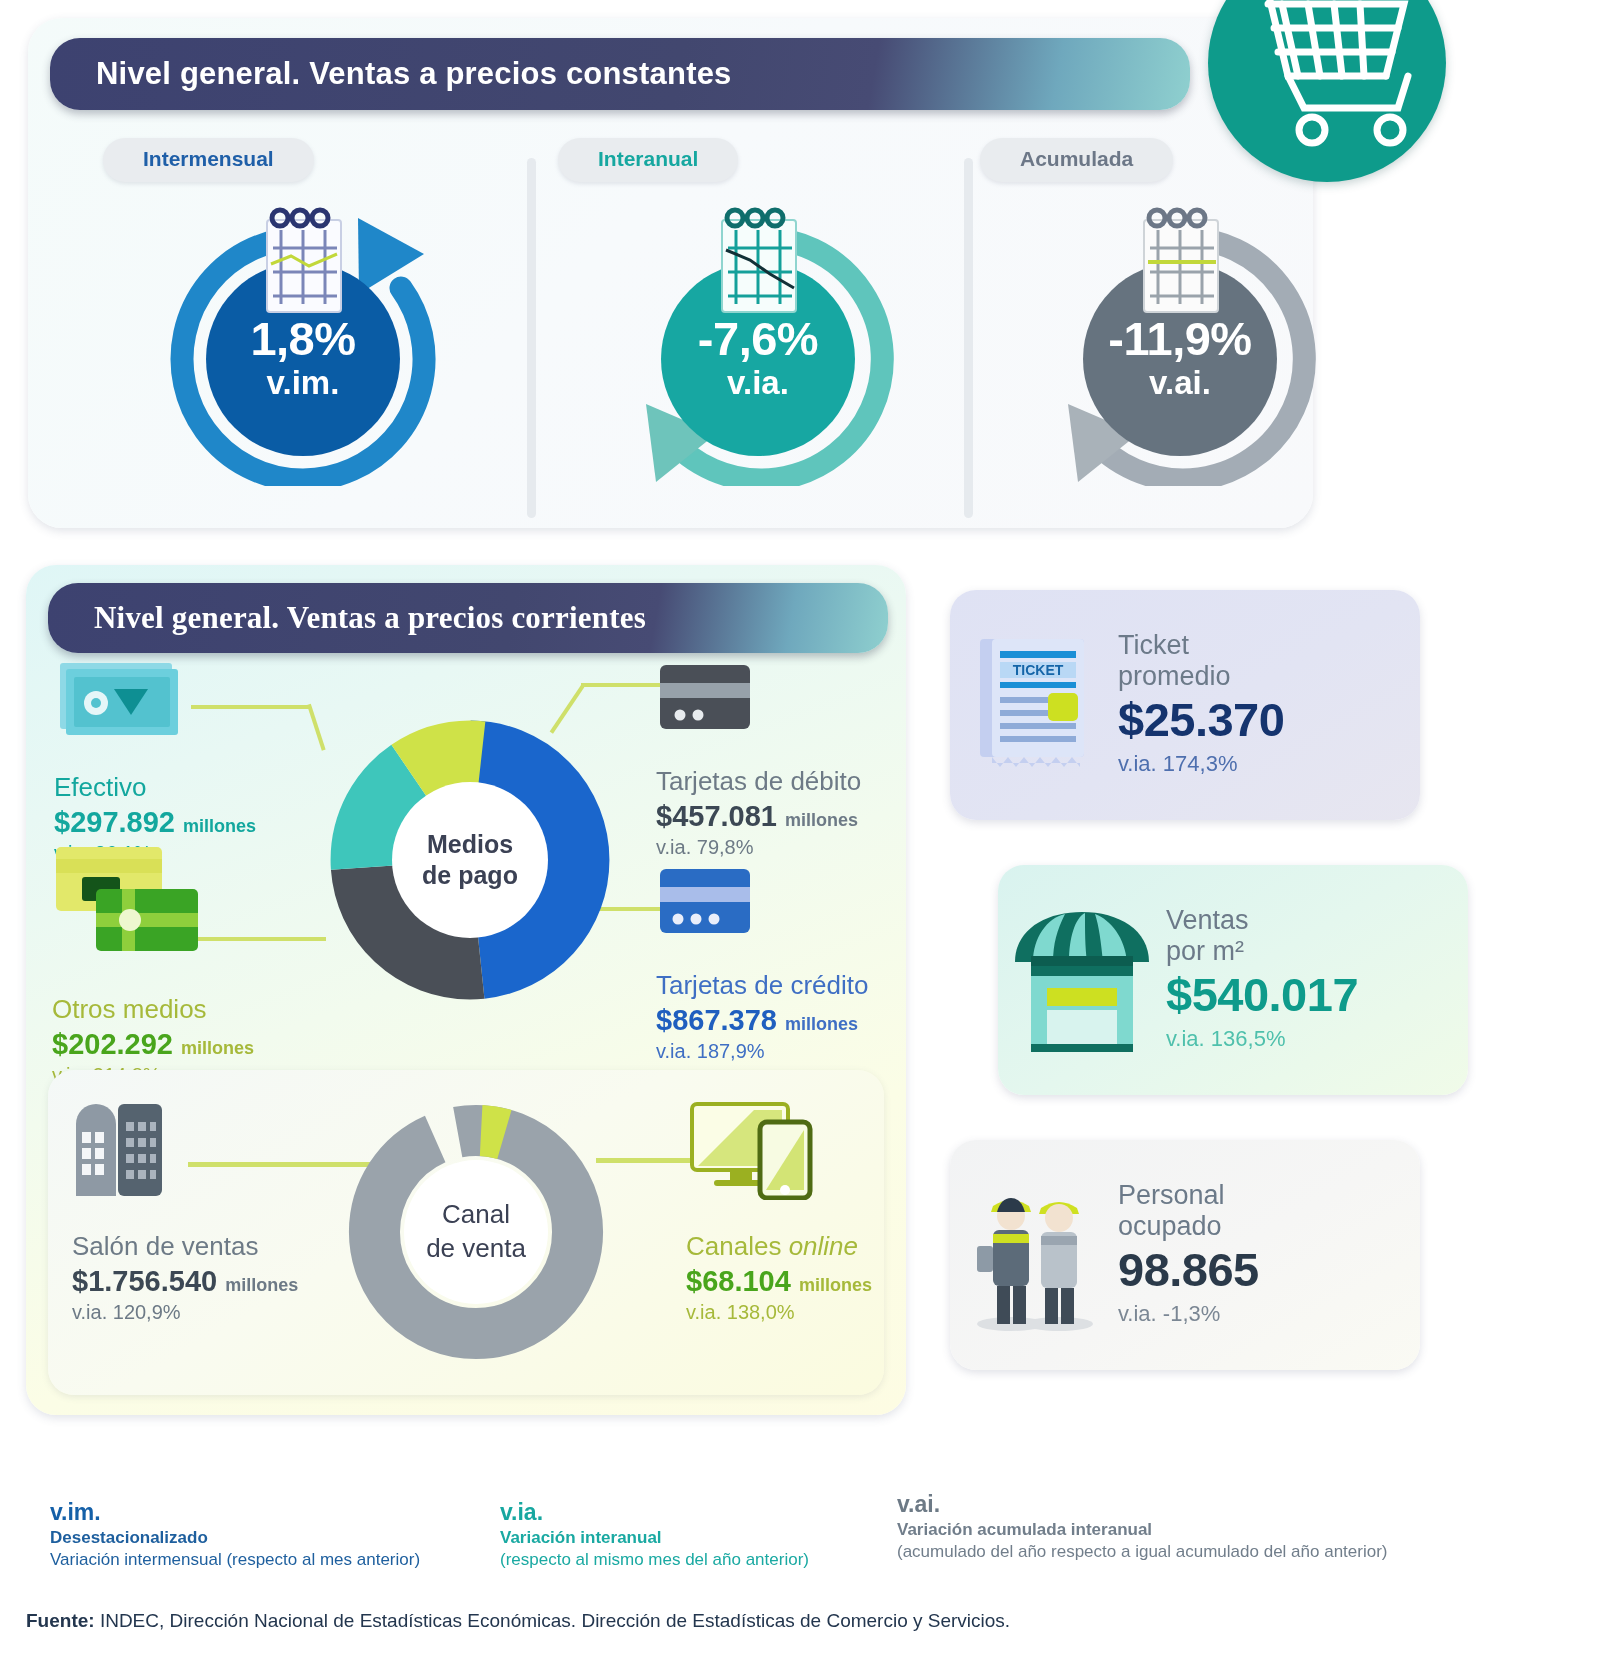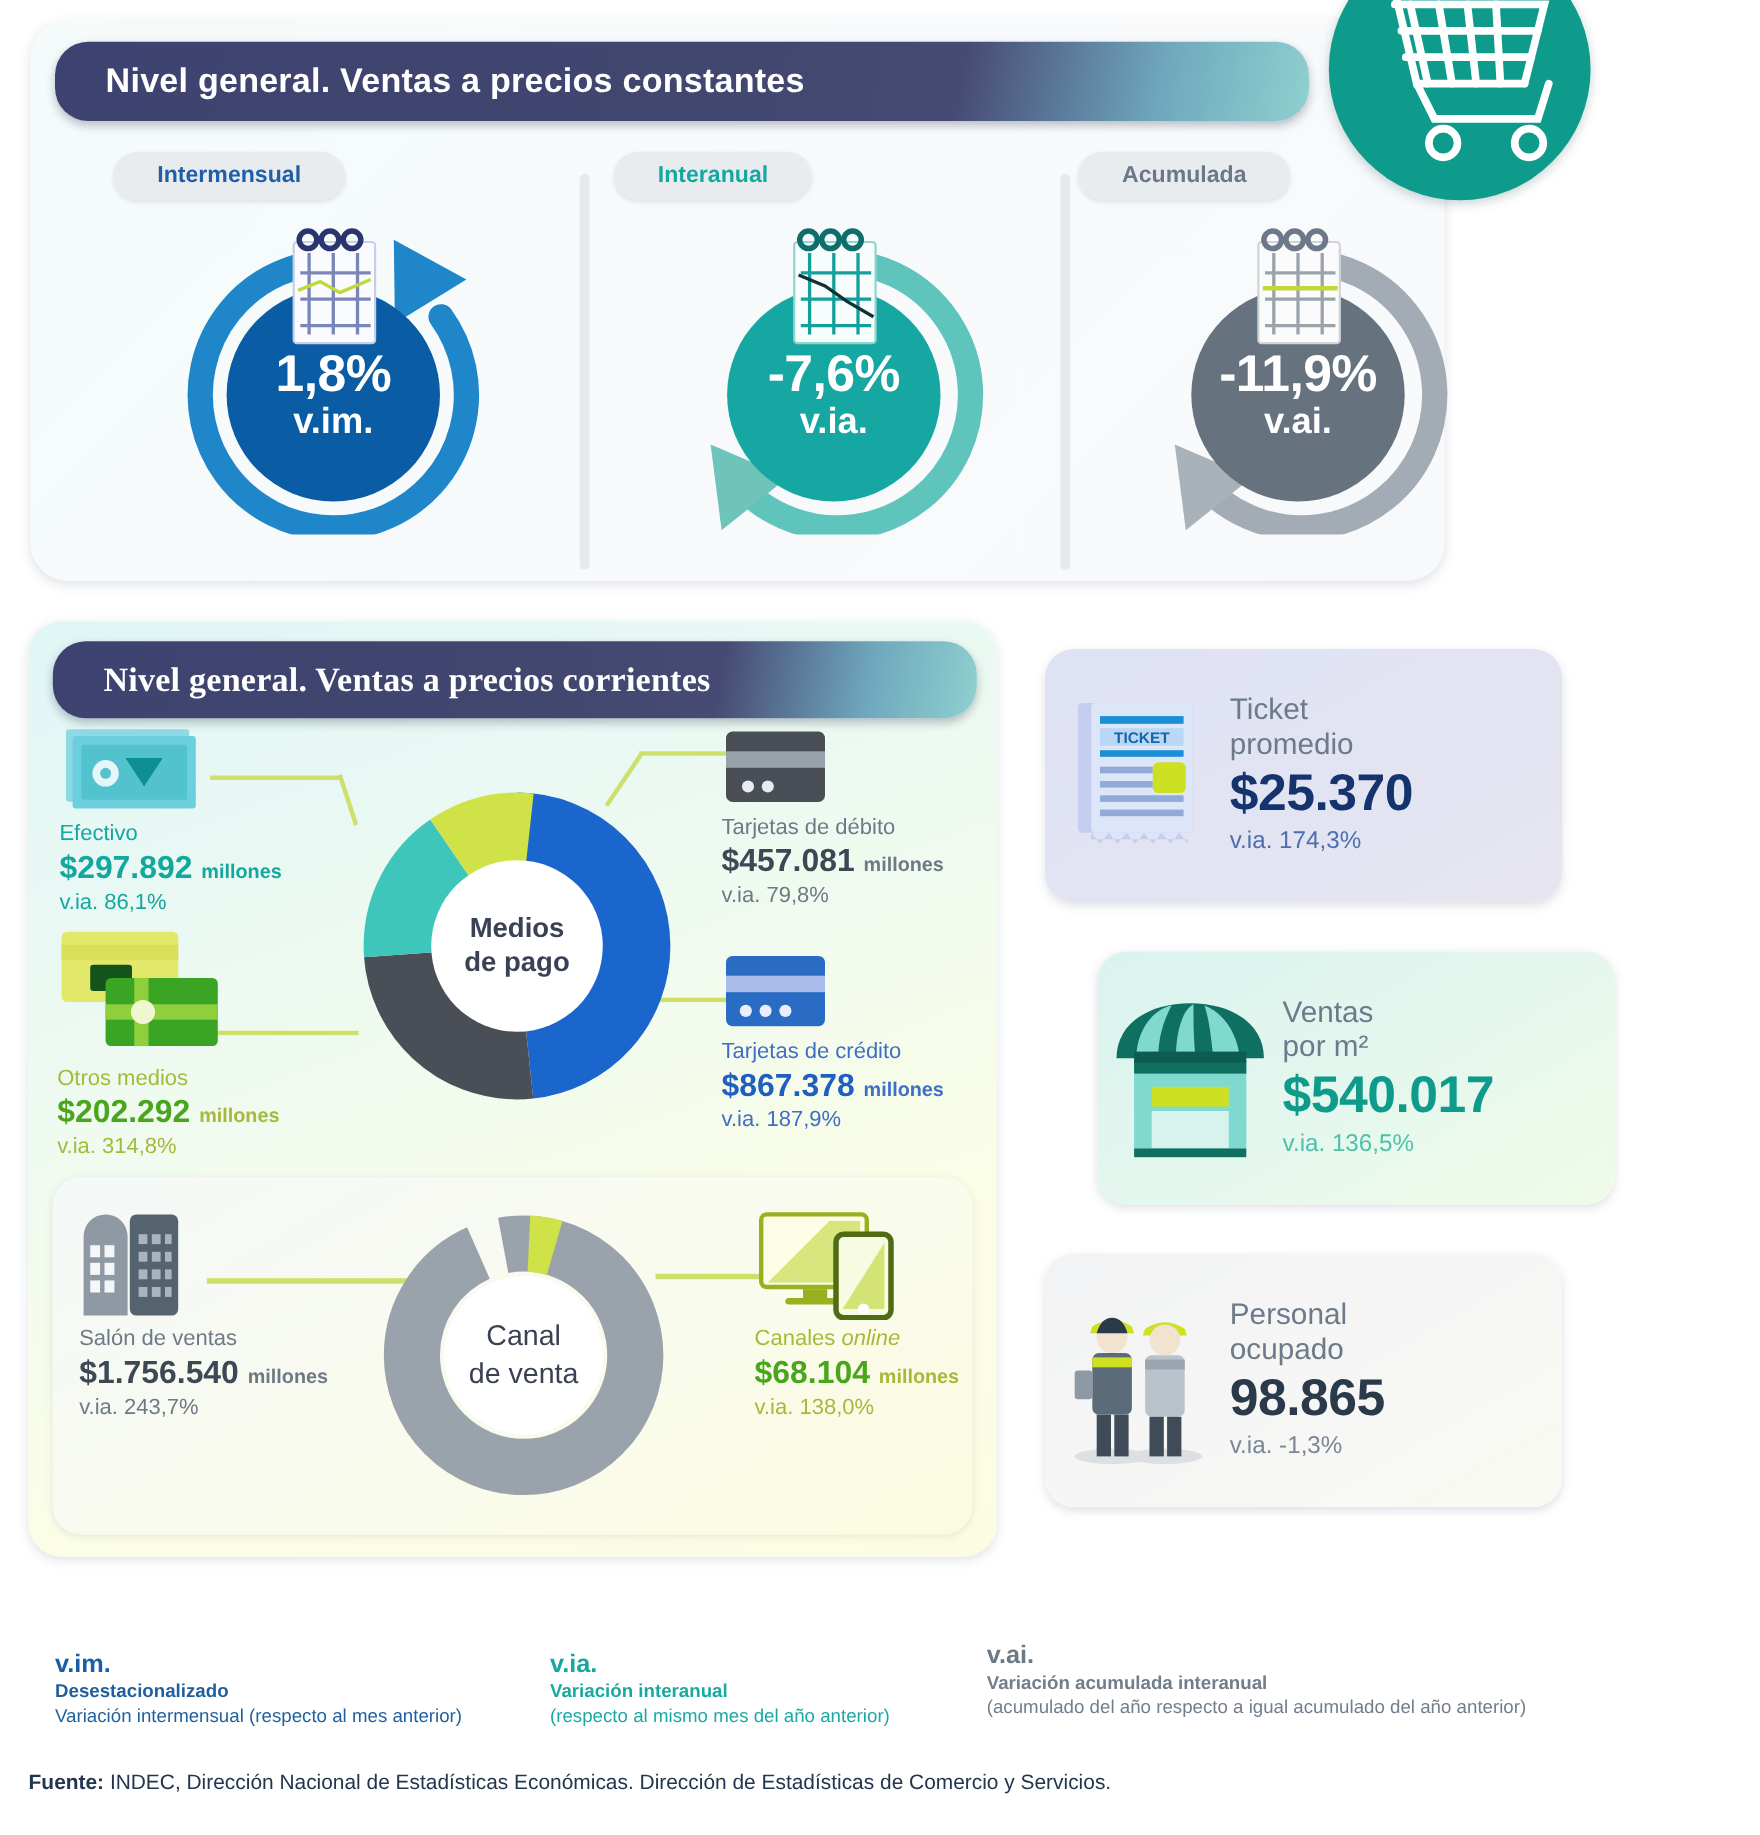--- a/index.html
+++ b/index.html
@@ -89,21 +89,21 @@
   #sub-card {
     position: absolute; left: 22px; top: 505px;
     width: 836px; height: 325px;
     border-radius: 26px;
     background: linear-gradient(150deg,#f4f8f7 0%,#f9fbf0 45%,#fbfbdf 100%);
     box-shadow: 0 2px 7px rgba(90,100,120,.13);
   }
 
   
   .lbl { position: absolute; }
-  .lbl .name { font-size: 20px; line-height: 1.2; white-space: nowrap; }
+  .lbl .name { font-size: 26px; line-height: 1.2; white-space: nowrap; margin-top: 27px; }
   .lbl .val  { font-size: 29px; font-weight: bold; white-space: nowrap; line-height: 1.35; }
   .lbl .val .unit { font-size: 18px; font-weight: bold; }
   .lbl .via  { font-size: 20px; white-space: nowrap; }
 
   .c-teal  { color: #13a79e; }
   .c-green { color: #49a51c; }
   .c-olive { color: #a6b93a; }
   .c-gray  { color: #6d7a86; }
   .c-blue  { color: #3f6fc4; }
 
@@ -390,21 +390,21 @@
           <rect x="54" y="66" width="8" height="9"></rect>
             <rect x="66" y="66" width="8" height="9"></rect>
             <rect x="78" y="66" width="6" height="9"></rect>
           <rect x="54" y="82" width="8" height="9"></rect>
             <rect x="66" y="82" width="8" height="9"></rect>
             <rect x="78" y="82" width="6" height="9"></rect>
         </g>
       </svg>
       <div class="name c-gray">Salón de ventas</div>
       <div class="val" style="color:#3c4854;"><span>$1.756.540</span> <span class="unit c-gray">millones</span></div>
-      <div class="via c-gray">v.ia. 243,7%</div>
+      <div class="via c-gray">v.ia. 120,9%</div>
     </div>
 
     <div class="lbl" style="left:638px; top:26px;">
       <svg width="140" height="104" viewBox="0 0 140 104">
         <rect x="6" y="8" width="96" height="66" rx="5" fill="#fbfde6" stroke="#9bb021" stroke-width="4"></rect>
         <path d="M12 70 L68 14 L96 14 L96 70 z" fill="#c9de5a" opacity=".75"></path>
         <rect x="44" y="76" width="22" height="8" fill="#9bb021"></rect>
         <rect x="28" y="84" width="56" height="6" rx="3" fill="#9bb021"></rect>
         <rect x="74" y="26" width="50" height="76" rx="7" fill="#f7fbe2" stroke="#4f6b13" stroke-width="5"></rect>
         <path d="M80 94 L118 34 L118 94 z" fill="#c9de5a" opacity=".8"></path>

